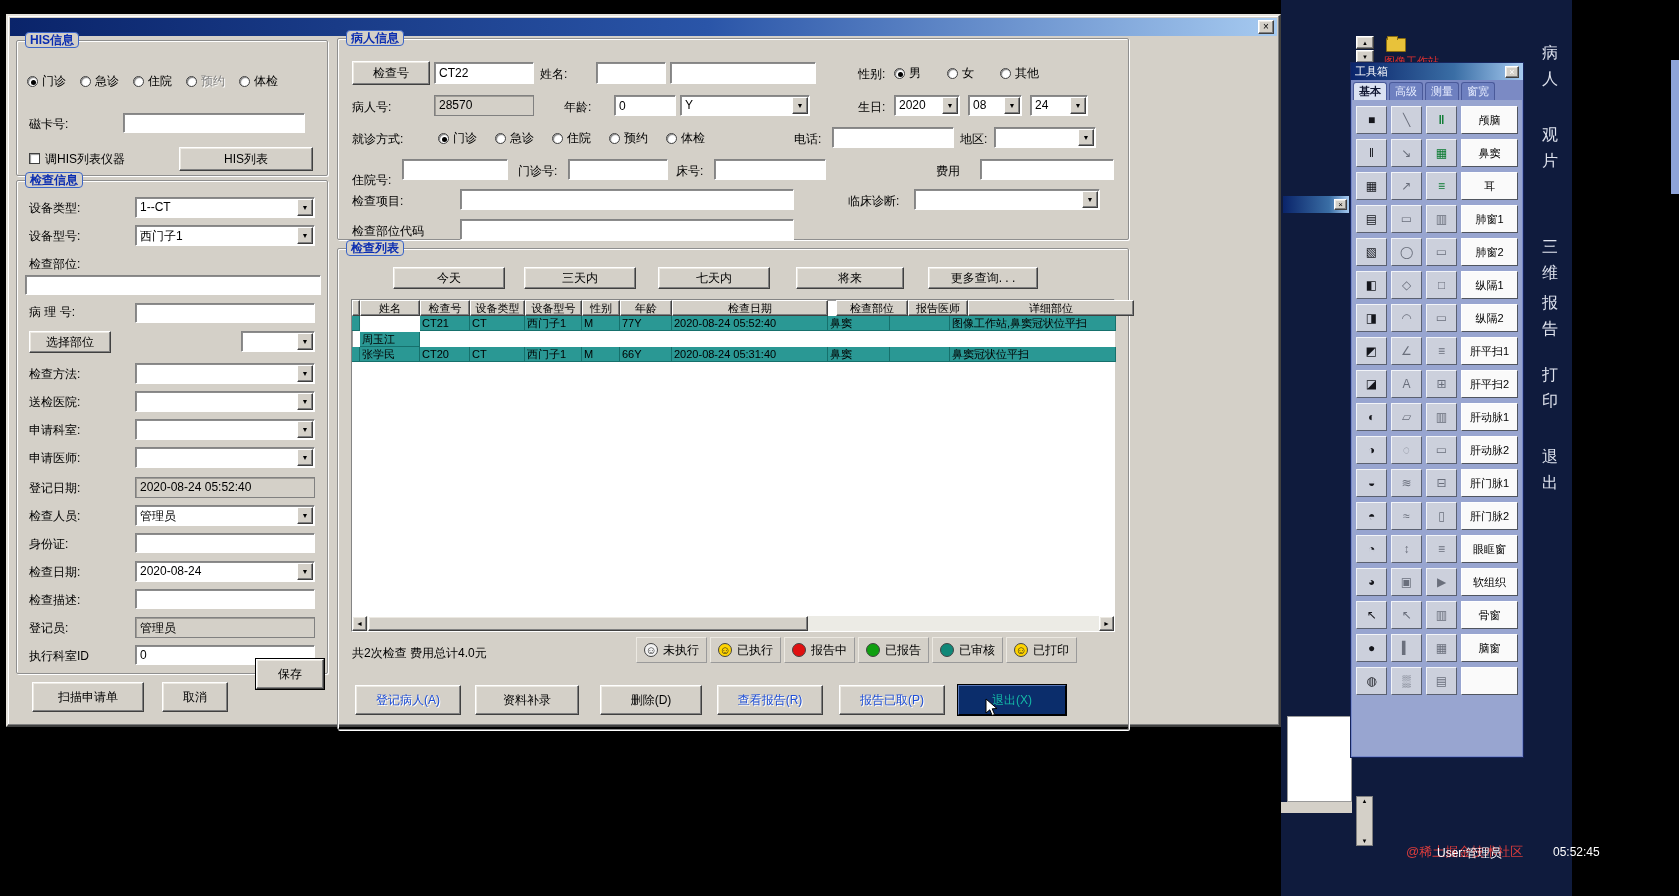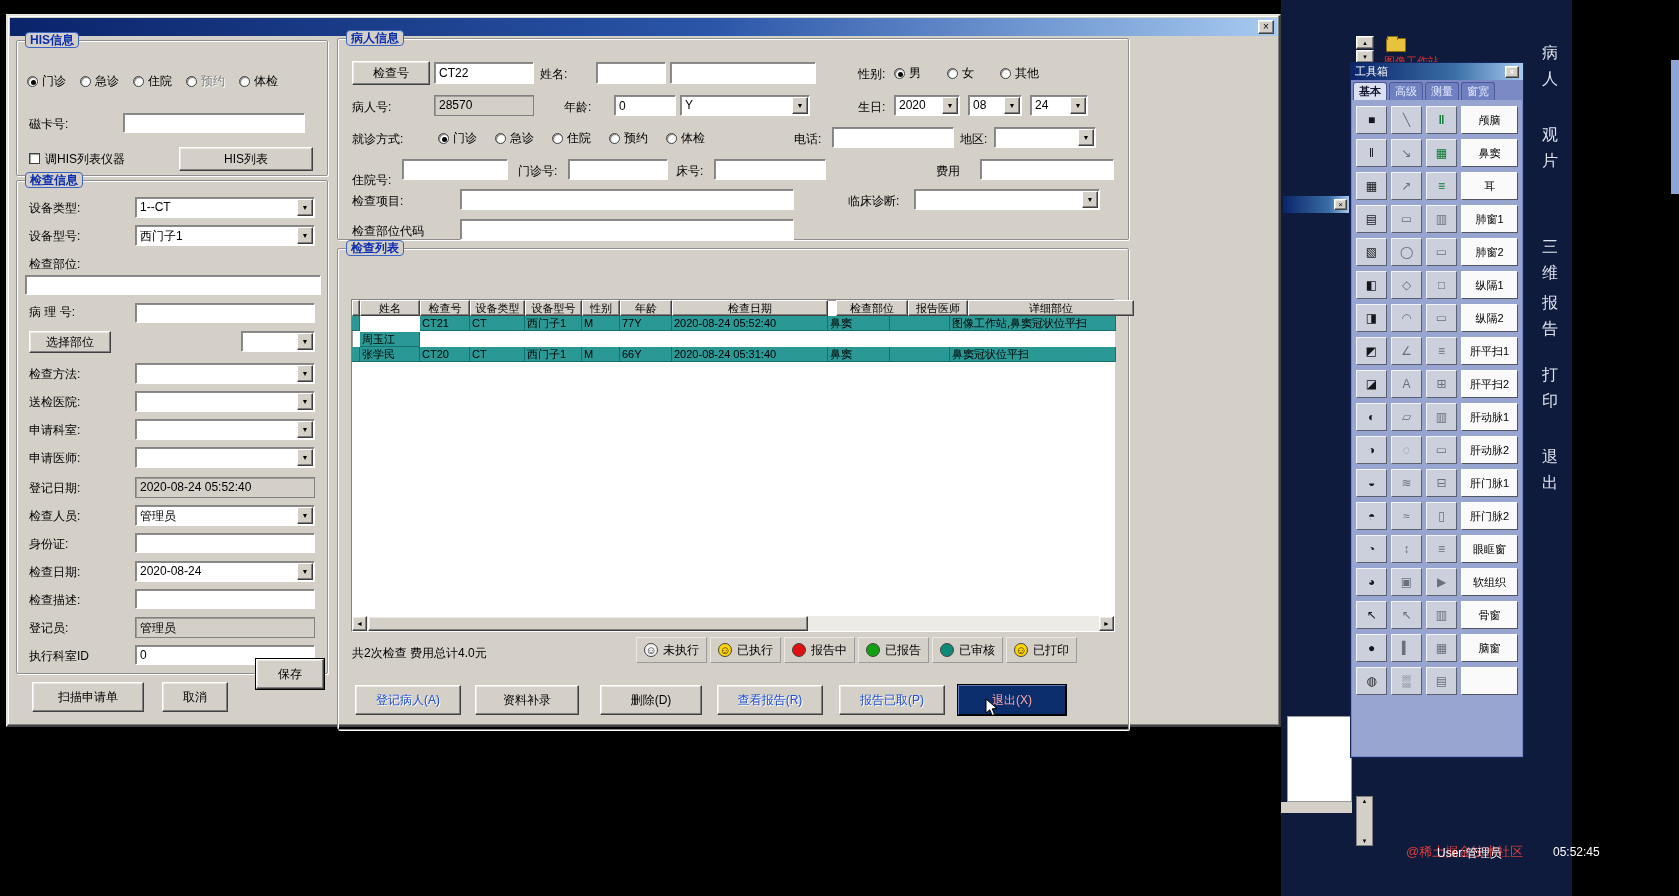--- a/index.html
+++ b/index.html
@@ -3,21 +3,21 @@
 <meta charset="utf-8">
 <style>
 *{margin:0;padding:0;box-sizing:border-box}
 html,body{width:1679px;height:896px}
 body{position:relative;background:#000;font-family:"Liberation Sans","DejaVu Sans",sans-serif;font-size:12px;color:#000;overflow:hidden;cursor:default}
 .abs{position:absolute}
 .raised,.btn{background:#d4d0c8;border:1px solid;border-color:#fff #404040 #404040 #fff;box-shadow:inset -1px -1px 0 #808080,inset 1px 1px 0 #ece9e2}
 .btn{display:flex;align-items:center;justify-content:center;white-space:nowrap;user-select:none;font-size:12px}
 .btn.default{box-shadow:0 0 0 1px #000,inset -1px -1px 0 #808080,inset 1px 1px 0 #ece9e2}
 .btn.disabled{color:#1d4ed8;text-shadow:1px 1px 0 #fff}
-.btn.primary{background:#0b2d6b;color:#fca5a5;border-color:#5a78b8 #000 #000 #5a78b8;box-shadow:0 0 0 1px #000}
+.btn.primary{background:#0b2d6b;color:#14b8a6;border-color:#5a78b8 #000 #000 #5a78b8;box-shadow:0 0 0 1px #000}
 .input{position:absolute;background:#fff;border:1px solid;border-color:#848484 #fff #fff #848484;box-shadow:inset 1px 1px 0 rgba(0,0,0,.45);font:12px "Liberation Sans","DejaVu Sans",sans-serif;padding:1px 4px;outline:none}
 .flatgrey{position:absolute;background:#d4d0c8;border:1px solid #808080;box-shadow:inset 1px 1px 0 rgba(0,0,0,.25);padding:2px 4px;white-space:nowrap;overflow:hidden;font-size:12px}
 .combo{position:absolute;background:#fff;border:1px solid;border-color:#848484 #fff #fff #848484;box-shadow:inset 1px 1px 0 rgba(0,0,0,.45)}
 .combo-txt{position:absolute;left:4px;top:2px;right:18px;overflow:hidden;white-space:nowrap;font-size:12px}
 .combo-arrow{position:absolute;top:1px;right:1px;bottom:1px;width:16px;background:#d4d0c8;border:1px solid;border-color:#fff #404040 #404040 #fff;box-shadow:inset -1px -1px 0 #808080;display:flex;align-items:center;justify-content:center;font-size:7px;color:#000}
 .lbl{position:absolute;white-space:nowrap;line-height:14px;font-size:12px}
 .group{position:absolute;border:1px solid #8f8f8f;box-shadow:inset 1px 1px 0 #fff,1px 1px 0 #fff;border-radius:2px}
 .gtitle{position:absolute;top:-9px;left:8px;background:#d4d0c8;color:#0b2db0;font-weight:bold;border:1px solid #3a64c8;border-radius:4px;padding:0 4px;line-height:14px;font-size:12px;white-space:nowrap}
 .radio-row{position:absolute;display:flex;align-items:center}
 .radio-item{display:flex;align-items:center;gap:4px;white-space:nowrap}
@@ -446,20 +446,27 @@
     <div class="combo" style="left:576px;top:150px;width:186px;height:21px">
         <span class="combo-txt"></span>
         <span class="combo-arrow arrow-dn">▼</span>
       </div>
     <span class="lbl" style="left:14px;top:185px">检查部位代码</span>
     <input class="input" style="left: 122px; top: 180px; width: 334px; height: 21px;">
   </div>
 
   <div class="group" style="left:329px;top:232px;width:792px;height:482px">
     <span class="gtitle">检查列表</span>
+    <div class="abs" id="quick-row" style="left:0;top:18px;width:100%;height:24px">
+        <div class="btn quick-btn" style="left: 55px; width: 112px;">今天</div>
+        <div class="btn quick-btn" style="left: 186px; width: 112px;">三天内</div>
+        <div class="btn quick-btn" style="left: 320px; width: 112px;">七天内</div>
+        <div class="btn quick-btn" style="left: 458px; width: 108px;">将来</div>
+        <div class="btn quick-btn" style="left: 590px; width: 110px;">更多查询. . .</div>
+      </div>
 
     <div class="listbox" style="left:13px;top:50px;width:764px">
       <div class="thead" id="table-head">
           <div class="th" style="width: 8px;"></div>
           <div class="th" style="width: 60px;">姓名</div>
           <div class="th" style="width: 50px;">检查号</div>
           <div class="th" style="width: 55px;">设备类型</div>
           <div class="th" style="width: 57px;">设备型号</div>
           <div class="th" style="width: 38px;">性别</div>
           <div class="th" style="width: 52px;">年龄</div>

